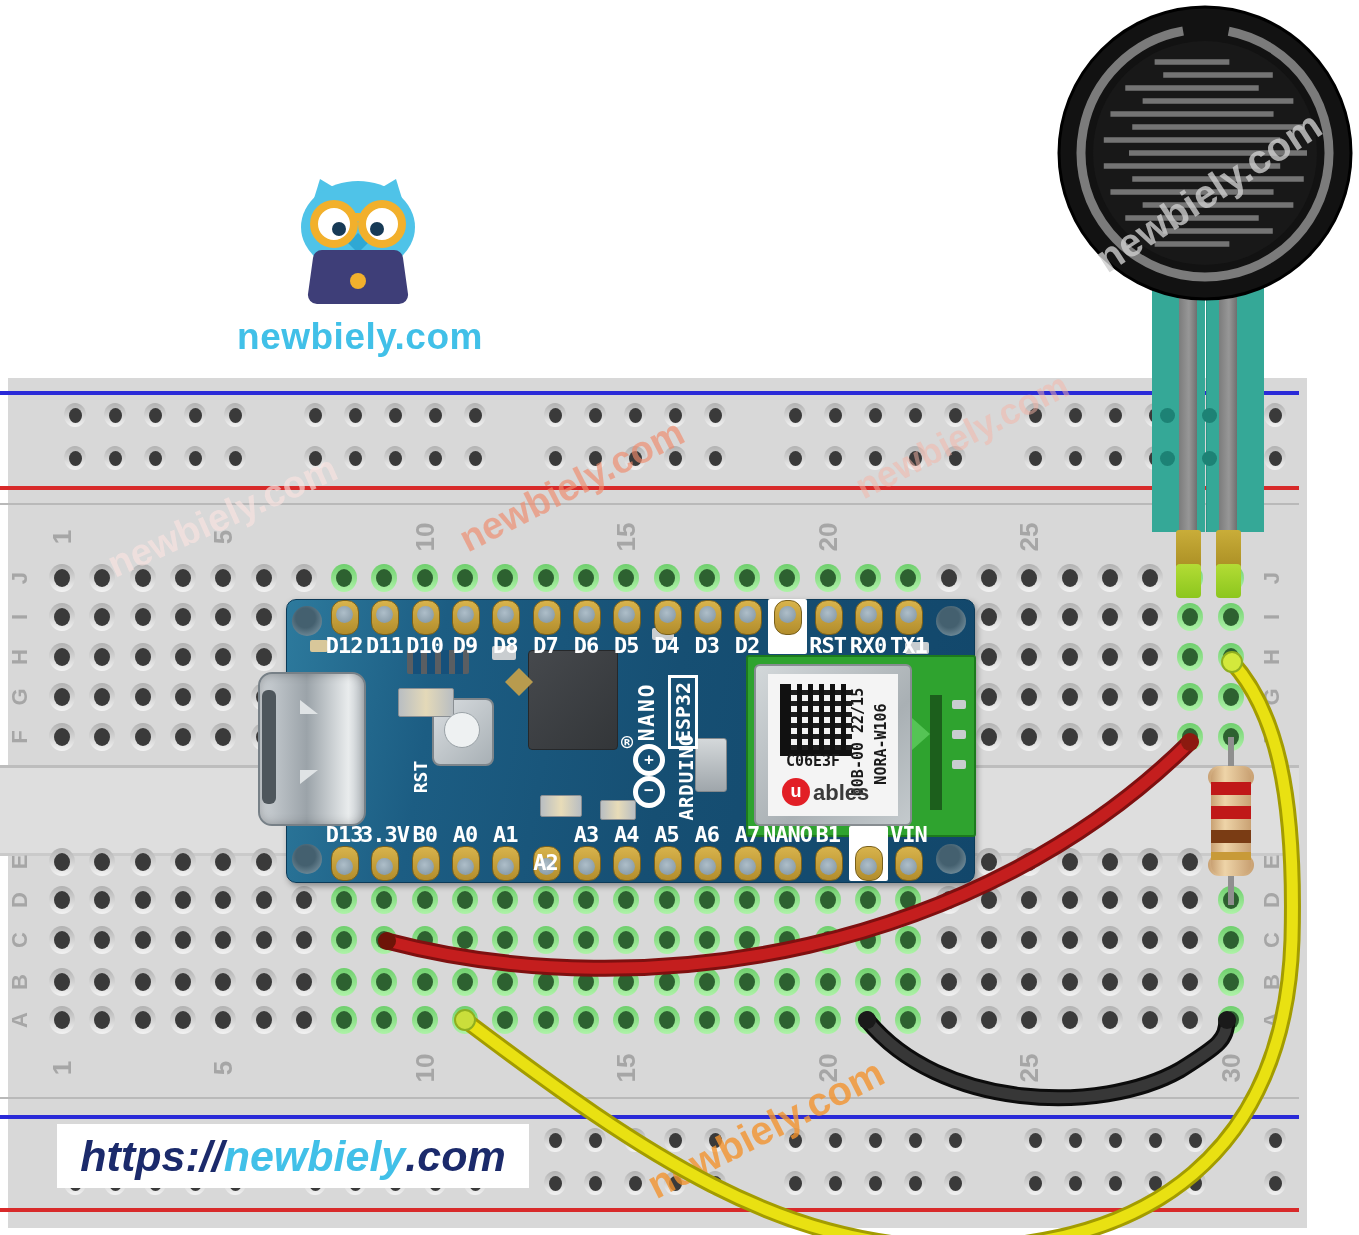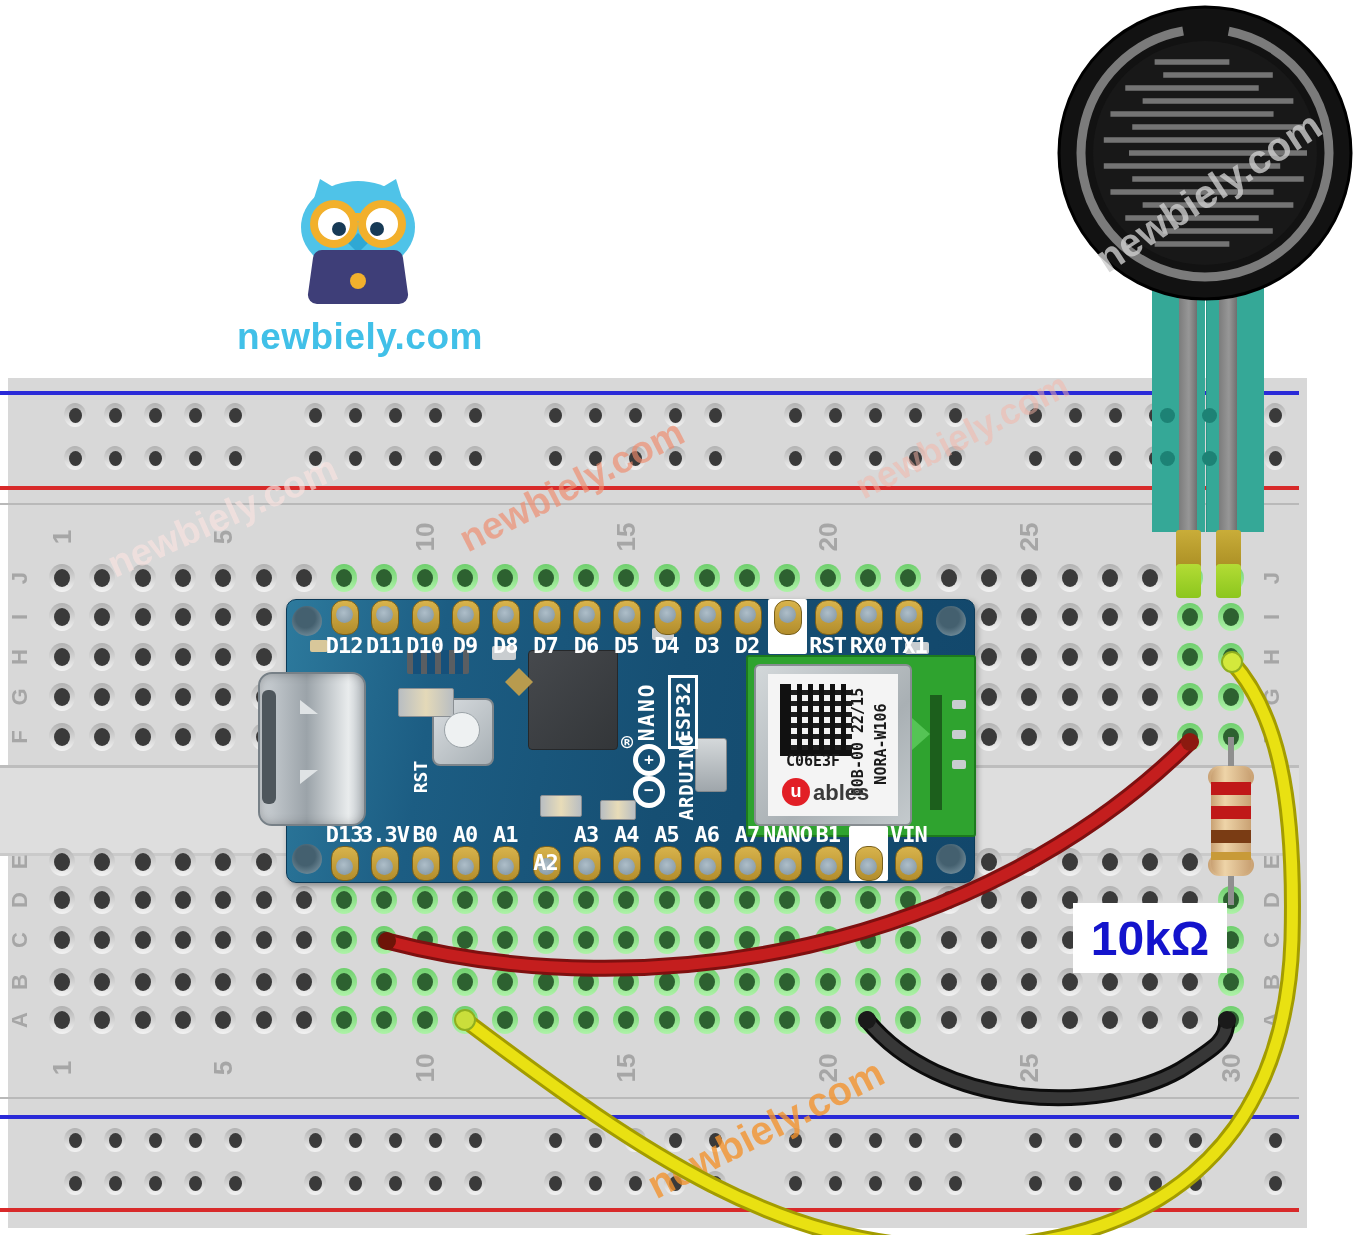--- a/index.html
+++ b/index.html
@@ -1571,35 +1571,37 @@
     <circle cx="867" cy="1020" r="9" fill="#1a1a1a"></circle>
     <circle cx="1227" cy="1020" r="9" fill="#1a1a1a"></circle>
   </svg>
 
   <div class="abs wm" style="left:1100px;top:240px;font-size:40px;color:rgba(205,205,205,.8);transform:rotate(-33deg);">newbiely.com</div>
   <div class="abs wm" style="left:462px;top:520px;font-size:38px;color:rgba(240,138,108,.65);transform:rotate(-27deg);">newbiely.com</div>
   <div class="abs wm" style="left:110px;top:545px;font-size:38px;color:rgba(250,228,225,.65);transform:rotate(-24deg);">newbiely.com</div>
   <div class="abs wm" style="left:858px;top:468px;font-size:36px;color:rgba(245,180,165,.5);transform:rotate(-27deg);">newbiely.com</div>
   <div class="abs wm" style="left:650px;top:1165px;font-size:40px;color:rgba(242,148,48,.8);transform:rotate(-27deg);">newbiely.com</div>
 
-  <div id="resval" class="abs" style="color: rgb(20, 20, 204);">
-    <span>10kΩ</span>
-  </div>
 
 
   <svg class="abs" style="left:288px;top:175px;z-index:70;" width="140" height="138" viewBox="0 0 140 138">
     <path d="M24,30 L32,4 L52,16 Z" fill="#4fc3e8"></path>
     <path d="M116,30 L108,4 L88,16 Z" fill="#4fc3e8"></path>
     <ellipse cx="70" cy="52" rx="57" ry="46" fill="#4fc3e8"></ellipse>
     <ellipse cx="70" cy="95" rx="46" ry="28" fill="#4fc3e8"></ellipse>
     <path d="M70,58 L80,68 L70,78 L60,68 Z" fill="#2fa8d4"></path>
     <circle cx="46" cy="49" r="20" fill="#fff" stroke="#f2b02c" stroke-width="8"></circle>
     <circle cx="94" cy="49" r="20" fill="#fff" stroke="#f2b02c" stroke-width="8"></circle>
     <rect x="62" y="38" width="16" height="8" fill="#f2b02c"></rect>
     <circle cx="51" cy="54" r="7" fill="#173a56"></circle>
     <circle cx="89" cy="54" r="7" fill="#173a56"></circle>
     <path d="M34,75 h72 a9,9 0 0 1 9,8 l5,36 a9,9 0 0 1 -9,10 h-82 a9,9 0 0 1 -9,-10 l5,-36 a9,9 0 0 1 9,-8 z" fill="#3e3e78"></path>
     <circle cx="70" cy="106" r="8" fill="#f2b02c"></circle>
   </svg>
   <div id="logo-text" class="abs" style="color: rgb(65, 192, 232);">newbiely.com</div>
 
+  <div id="urlbar" class="abs">
+    <span style="color: rgb(27, 42, 107);">https://</span>
+      <span style="color: rgb(65, 192, 232);">newbiely</span>
+      <span style="color: rgb(27, 42, 107);">.com</span>
+  </div>
 
 </div>
 
 </body></html>

